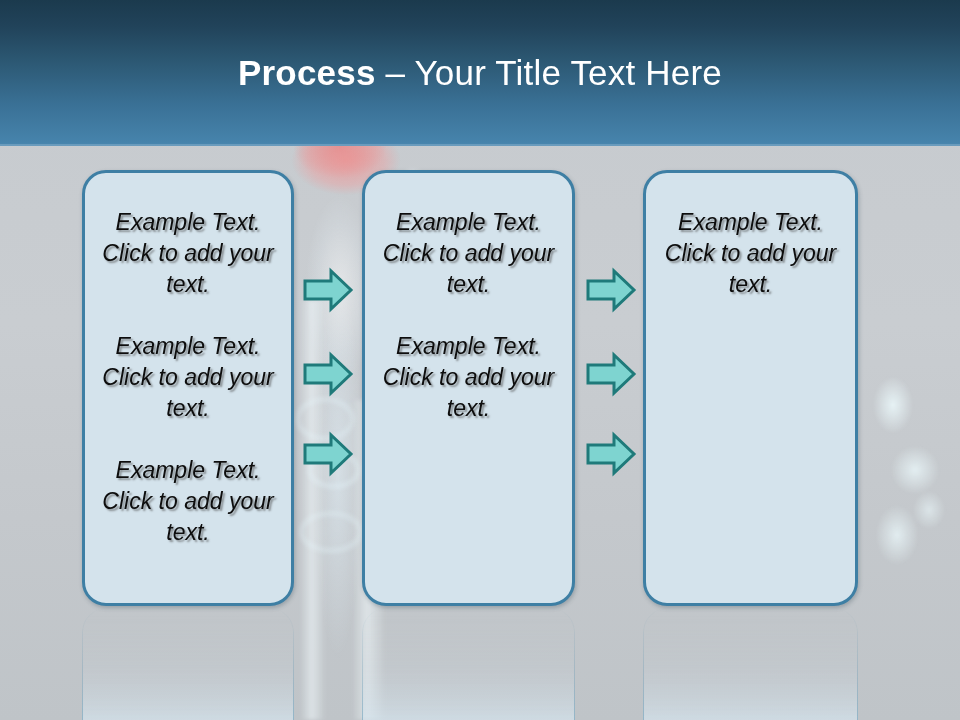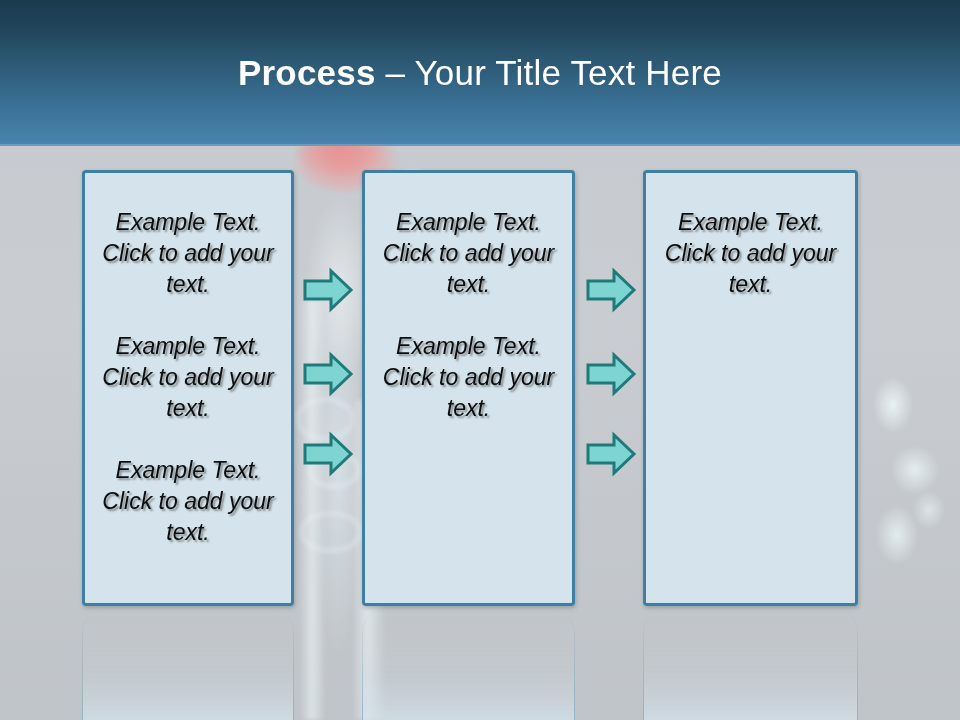--- a/index.html
+++ b/index.html
@@ -90,21 +90,21 @@
   }
   .title .t-bold { font-weight: bold; }
   .title .t-rest { font-weight: normal; }
 
   
   .box {
     position: absolute;
     box-sizing: border-box;
     background: #d4e3ec;
     border: 3px solid #3e7fa4;
-    border-radius: 4px;
+    border-radius: 24px;
     box-shadow: 1px 2px 4px rgba(40,60,75,0.28);
   }
   .box-body {
     position: absolute;
     left: 0; top: 0;
     width: 100%;
     padding-top: 34px;
     text-align: center;
   }
   .blk {

